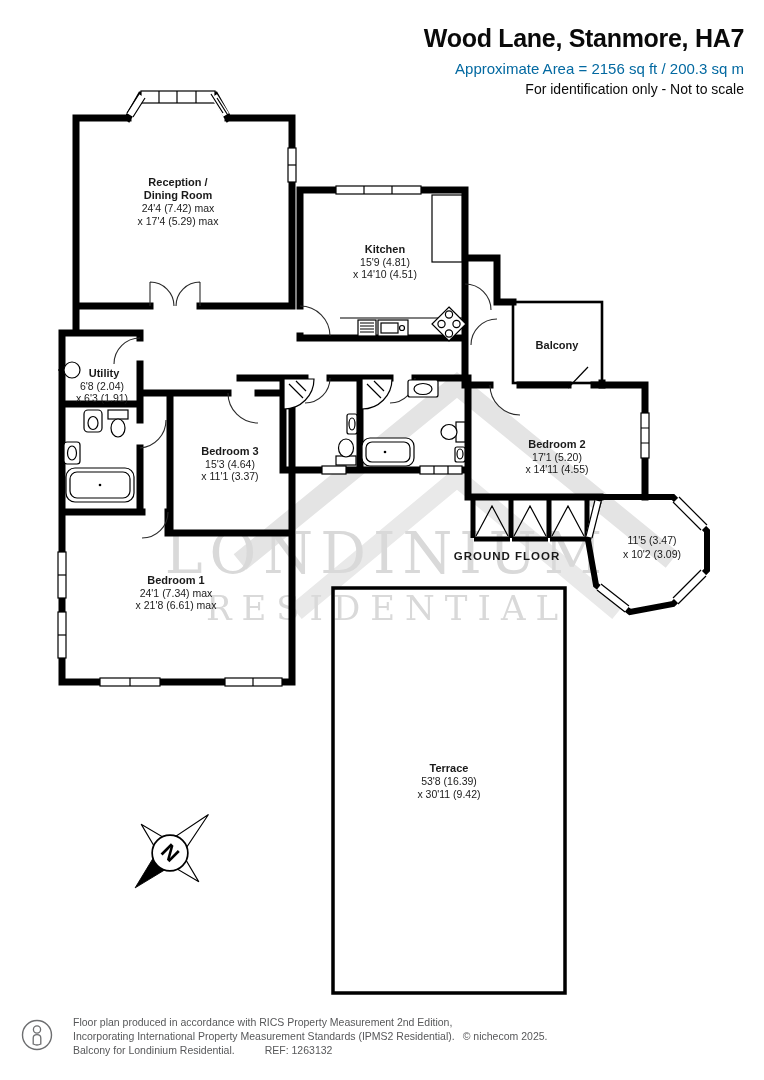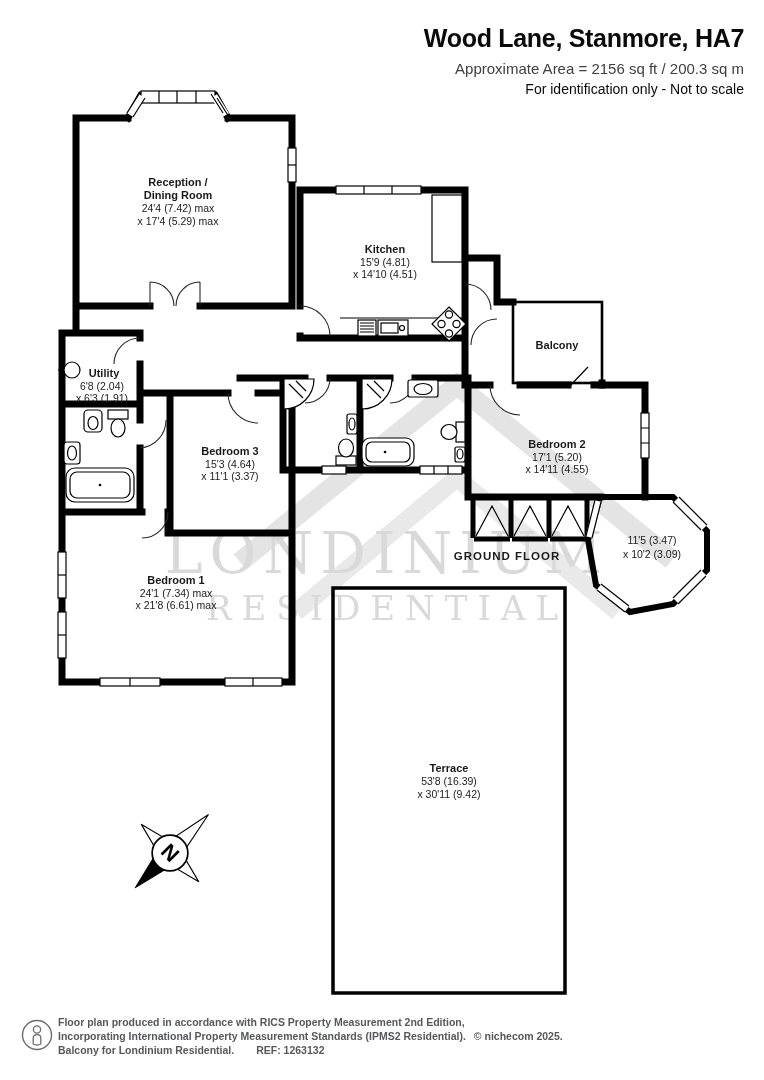--- a/index.html
+++ b/index.html
@@ -3,44 +3,44 @@
 <meta charset="utf-8">
 <style>
   html,body{margin:0;padding:0;}
   body{
     width:764px;height:1080px;position:relative;background:#ffffff;
     font-family:"Liberation Sans", sans-serif;color:#111;overflow:hidden;
   }
   
   .header{position:absolute;top:16px;right:20px;text-align:right;margin-top:8px;}
   .header .title{font-size:25px;font-weight:bold;letter-spacing:-0.3px;color:#0a0a0a;}
-  .header .area{font-size:15px;margin-top:7px;color:#404040;}
+  .header .area{font-size:15px;margin-top:7px;color:#0369a1;}
   .header .disclaimer{font-size:14px;margin-top:4px;color:#0a0a0a;}
   
   .plan{position:absolute;left:0;top:0;}
   .room-name{font-size:11px;font-weight:bold;fill:#1a1a1a;}
   .room-dim{font-size:10.5px;fill:#1a1a1a;}
   .floor-label{font-size:11.5px;font-weight:bold;letter-spacing:1px;fill:#1a1a1a;}
   .wm-text{font-family:"DejaVu Serif", serif;fill:#d9d9d9;}
   .wm1{font-size:57px;letter-spacing:7px;}
   .wm2{font-size:34px;letter-spacing:10px;}
   .wall{stroke:#000;fill:none;stroke-width:7;stroke-linecap:square;}
   .wall6{stroke:#000;fill:none;stroke-width:6;stroke-linejoin:miter;}
   .wall5{stroke:#000;fill:none;stroke-width:5;stroke-linecap:butt;}
   .thin{stroke:#000;fill:none;stroke-width:1.2;}
   .thin-w{stroke:#000;fill:#fff;stroke-width:1.2;}
   .arc{stroke:#2a2a2a;fill:none;stroke-width:1.1;}
   .balc{stroke:#000;fill:none;stroke-width:2.6;}
   .win-white{stroke:#fff;stroke-width:7;fill:none;}
   .terr{stroke:#000;fill:none;stroke-width:3.5;}
   
-  .footer{position:absolute;left:20px;top:1016px;display:flex;gap:2px;align-items:flex-start;font-weight:bold;}
+  .footer{position:absolute;left:20px;top:1016px;display:flex;gap:17px;align-items:flex-start;}
   .footer .lines{font-size:10.5px;line-height:1.32;color:#57585a;}
   .footer .cpy{margin-left:8px;}
-  .footer .ref{margin-left:22px;}
+  .footer .ref{margin-left:30px;}
 </style>
 </head>
 <body>
 
 <div class="header">
   <div class="title">Wood Lane, Stanmore, HA7</div>
   <div class="area">Approximate Area = 2156 sq ft / 200.3 sq m</div>
   <div class="disclaimer">For identification only - Not to scale</div>
 </div>
 

